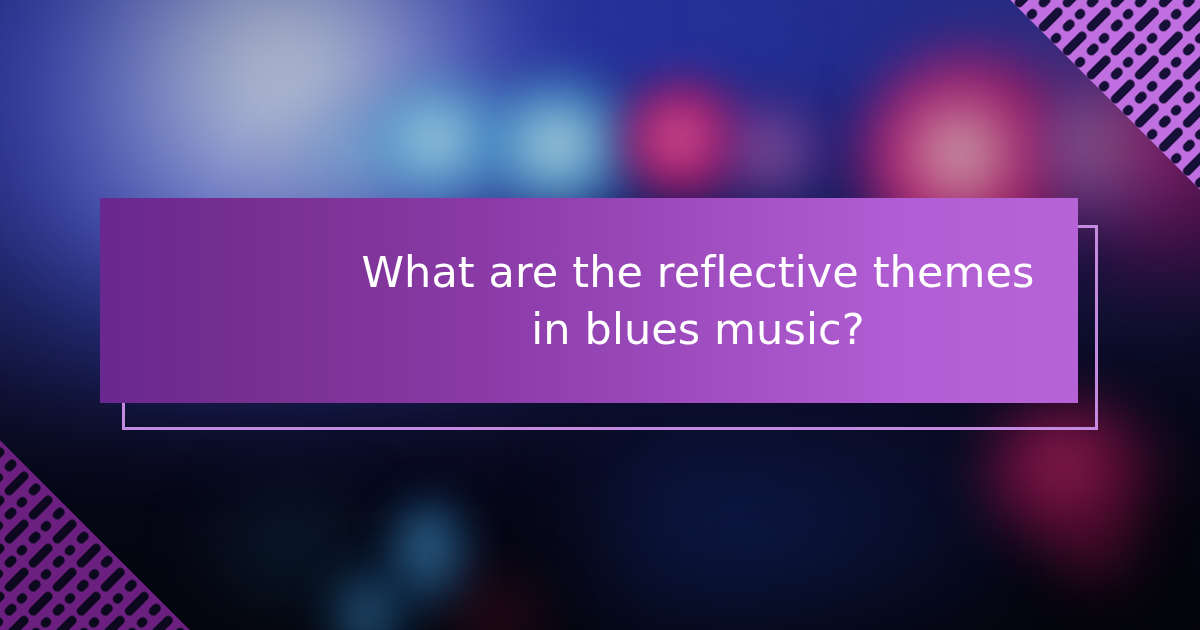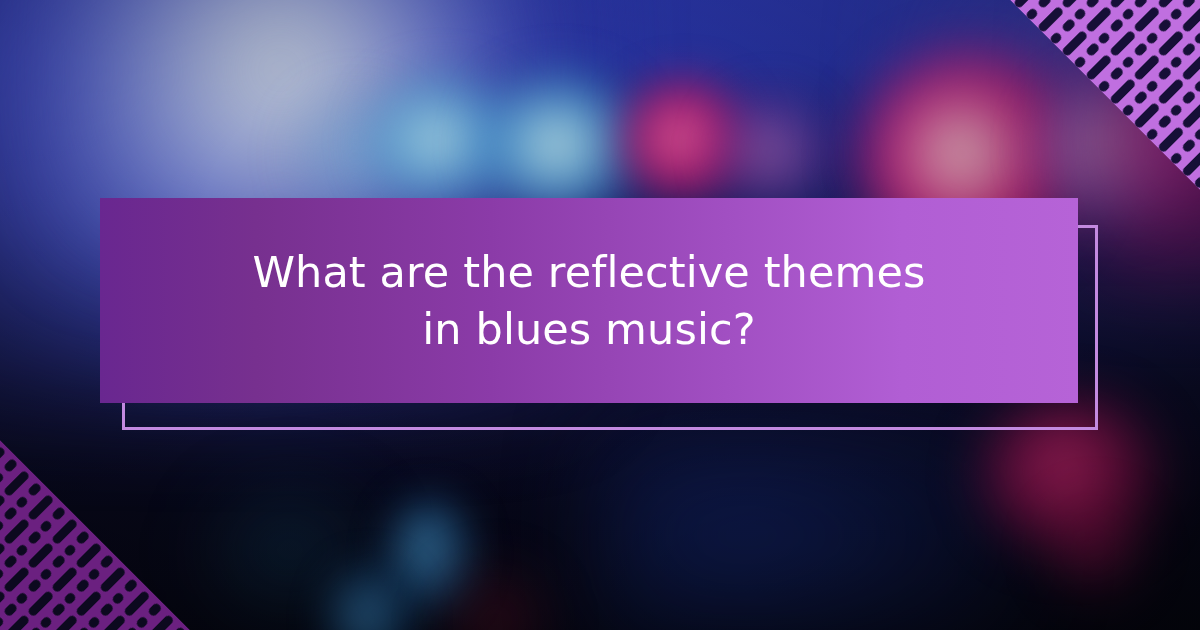--- a/index.html
+++ b/index.html
@@ -278,21 +278,21 @@
     height: 205px;
     background: linear-gradient(90deg,
         #692790 0%,
         #77308f 16%,
         #8b3ba8 40%,
         #a14fc2 64%,
         #b15ed4 82%,
         #b663d7 100%);
     display: flex;
     align-items: center;
-    justify-content: center;
+    justify-content: flex-end;
   }
   .card-text {
     color: #ffffff;
     font-size: 43px;
     line-height: 57px;
     font-weight: 400;
     text-align: center;
     letter-spacing: 0.1px;
     max-width: 720px;
     margin: 0;

